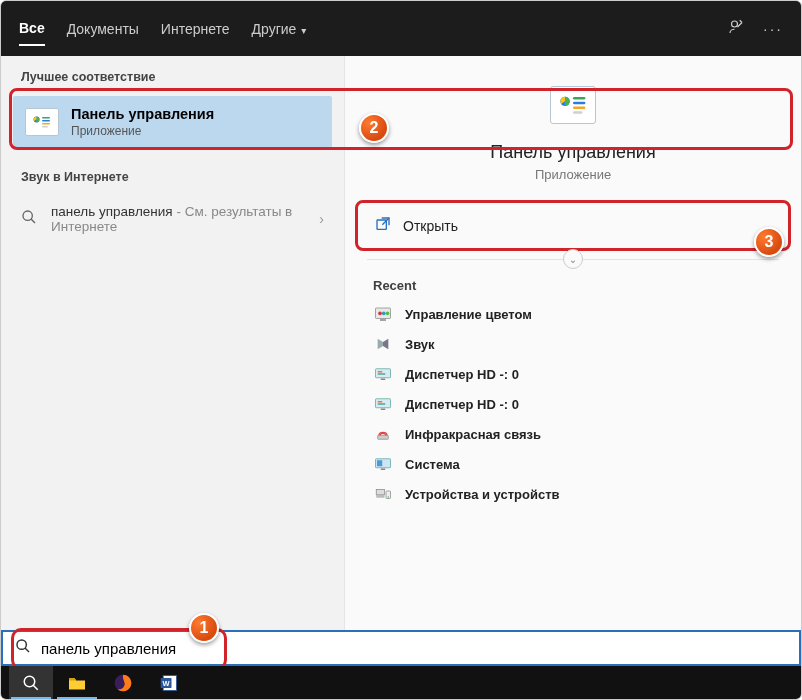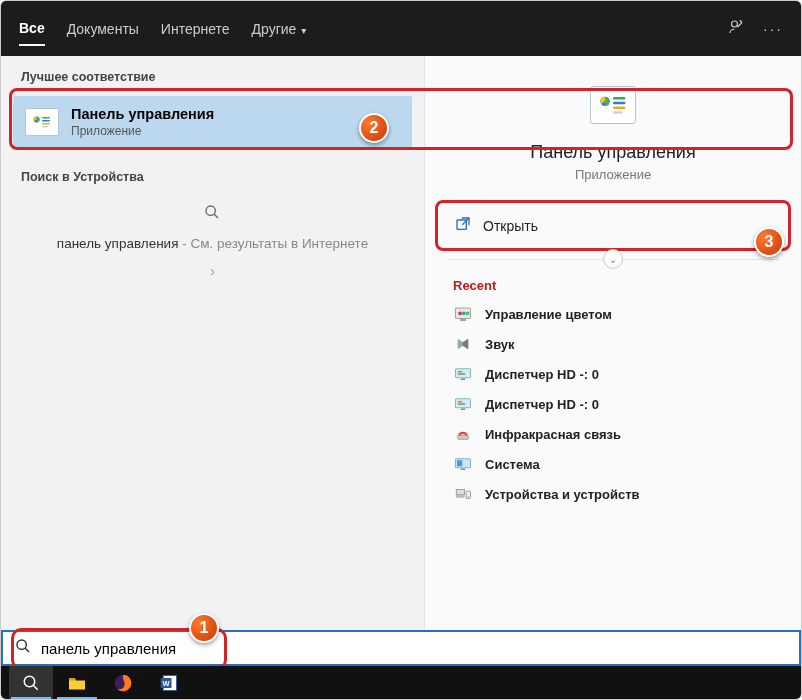--- a/index.html
+++ b/index.html
@@ -7,52 +7,52 @@
   .topbar { height:55px; background:#1c1c1c; display:flex; align-items:center; padding:0 18px; color:#ccc; font-size:14px; }
   .tabs { display:flex; gap:22px; align-items:center; }
   .tab { cursor:pointer; color:#ccc; padding:8px 0; }
   .tab.active { color:#fff; border-bottom:2px solid #fff; font-weight:600; }
   .tab .chev { font-size:10px; margin-left:2px; }
   .top-right { margin-left:auto; display:flex; gap:18px; align-items:center; }
   .top-icon { color:#ccc; cursor:pointer; font-size:16px; }
   .ellipsis { letter-spacing:2px; font-size:14px; }
 
   .columns { position:absolute; top:55px; bottom:69px; left:0; right:0; display:flex; background:#f6f6f6; }
-  .left { width:424px; background:#f2f2f2; border-right:1px solid #e5e5e5; }
+  .left { width:344px; background:#f2f2f2; border-right:1px solid #e5e5e5; }
   .right { flex:1; background:#fafafa; padding-top:20px; }
 
   .section-hdr { font-size:12.5px; color:#444; font-weight:600; padding:14px 20px 8px; }
   .best-match { margin:4px 12px 8px; background:#bcd8ef; border-radius:2px; padding:10px 12px; display:flex; align-items:center; gap:12px; position:relative; }
   .cp-icon-sm { width:34px; height:28px; background:#fff; border:1px solid #b5c7d3; border-radius:2px; display:flex; align-items:center; justify-content:center; }
   .cp-icon-sm svg { width:22px; height:16px; }
   .bm-title { font-size:14.5px; color:#000; font-weight:600; }
   .bm-sub { font-size:12px; color:#555; margin-top:2px; }
   .red-box-2 { position:absolute; left:8px; right:8px; top:87px; height:62px; border:3.5px solid #d1232a; border-radius:8px; pointer-events:none; }
 
-  .web-row { display:flex; align-items:center; padding:12px 20px; gap:12px; cursor:pointer;flex-direction:column; }
+  .web-row { display:flex; align-items:center; padding:12px 20px; gap:12px; cursor:pointer; }
   .web-row .mag { width:18px; color:#666; }
   .web-text { font-size:13.5px; color:#333; flex:1; }
   .web-text .dim { color:#888; }
   .web-row .arrow { color:#999; font-size:14px; }
 
   .preview-top { text-align:center; padding:0 20px 18px; }
   .cp-icon-lg { width:46px; height:38px; margin:10px auto 18px; background:#fff; border:1px solid #b5c7d3; border-radius:3px; display:flex; align-items:center; justify-content:center; }
   .cp-icon-lg svg { width:32px; height:24px; }
   .pv-title { font-size:18px; color:#222; }
   .pv-sub { font-size:13px; color:#777; margin-top:4px; }
 
   .open-row { margin:4px 14px 10px; padding:12px 16px; display:flex; align-items:center; gap:12px; border-radius:8px; position:relative; }
   .open-row .oicon { color:#2a6fbb; font-size:15px; }
   .open-txt { font-size:14px; color:#222; }
   .red-box-3 { position:absolute; inset:-4px; border:3.5px solid #d1232a; border-radius:8px; pointer-events:none; }
 
   .divider-v { height:1px; background:#e3e3e3; margin:12px 22px 4px; position:relative; }
   .divider-v .caret { position:absolute; left:50%; top:-10px; transform:translateX(-50%); width:20px; height:20px; border:1px solid #ccc; border-radius:50%; background:#fafafa; color:#888; font-size:10px; display:flex; align-items:center; justify-content:center; }
 
-  .recent-hdr { font-size:13px; font-weight:600; color:#b91c1c; padding:14px 28px 6px; }
+  .recent-hdr { font-size:13px; font-weight:600; color:#404040; padding:14px 28px 6px; }
   .rlist { padding:0 16px;font-weight:bold; }
   .ritem { display:flex; align-items:center; gap:12px; padding:6px 12px; font-size:13px; color:#222; cursor:pointer; border-radius:2px; }
   .ricon { width:20px; height:18px; display:flex; align-items:center; justify-content:center; font-size:14px; }
 
   .searchbar { position:absolute; left:0; right:0; bottom:33px; height:36px; background:#fff; border:2px solid #2a6fbb; display:flex; align-items:center; padding:0 12px; }
   .searchbar .mag { color:#333; margin-right:10px; }
   .searchbar input { border:none; outline:none; font-size:15px; flex:1; background:transparent; }
   .red-box-1 { position:absolute; left:10px; bottom:29px; width:216px; height:42px; border:3.5px solid #d1232a; border-radius:10px; pointer-events:none; }
 
   .taskbar { position:absolute; left:0; right:0; bottom:0; height:33px; background:#111; display:flex; align-items:center; padding-left:8px; gap:2px; }
@@ -104,21 +104,21 @@
             <rect x="22" y="18" width="16" height="3" rx="1.5" fill="#f5a623"></rect>
             <rect x="22" y="24" width="12" height="3" rx="1.5" fill="#d0d0d0"></rect>
           </svg>
       </div>
       <div>
         <div class="bm-title">Панель управления</div>
         <div class="bm-sub">Приложение</div>
       </div>
     </div>
 
-    <div class="section-hdr">Поиск в Устройства</div>
+    <div class="section-hdr">Звук в Интернете</div>
     <div class="web-row">
       <span class="mag">
         <svg width="16" height="16" viewBox="0 0 24 24" fill="none" stroke="currentColor" stroke-width="2">
             <circle cx="10" cy="10" r="7"></circle>
             <line x1="21" y1="21" x2="15" y2="15"></line>
           </svg>
       </span>
       <div class="web-text"><span>панель управления</span><span class="dim"> - См. результаты в Интернете</span></div>
       <span class="arrow">›</span>
     </div>

